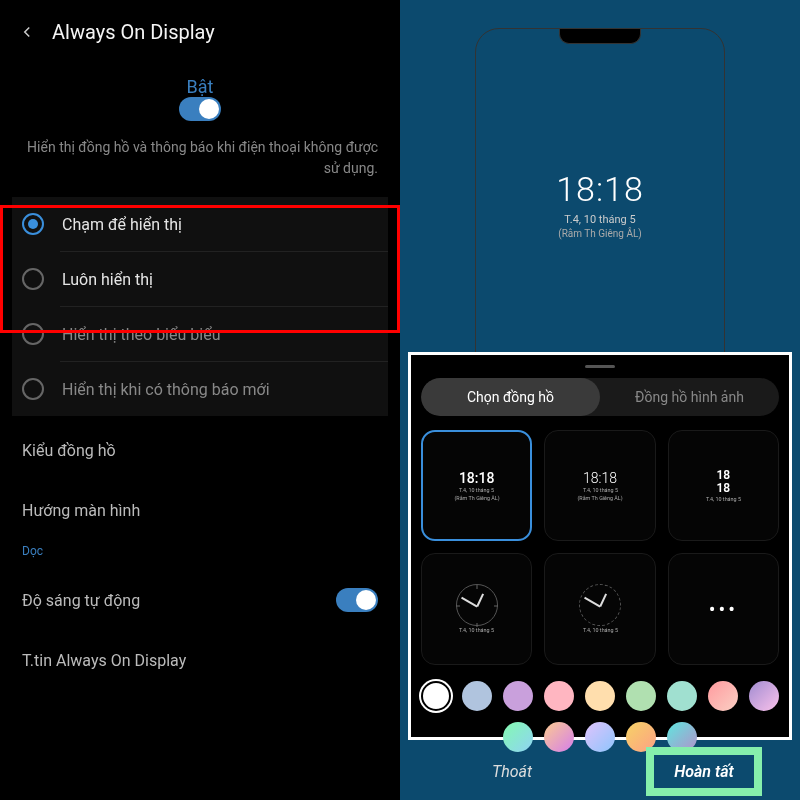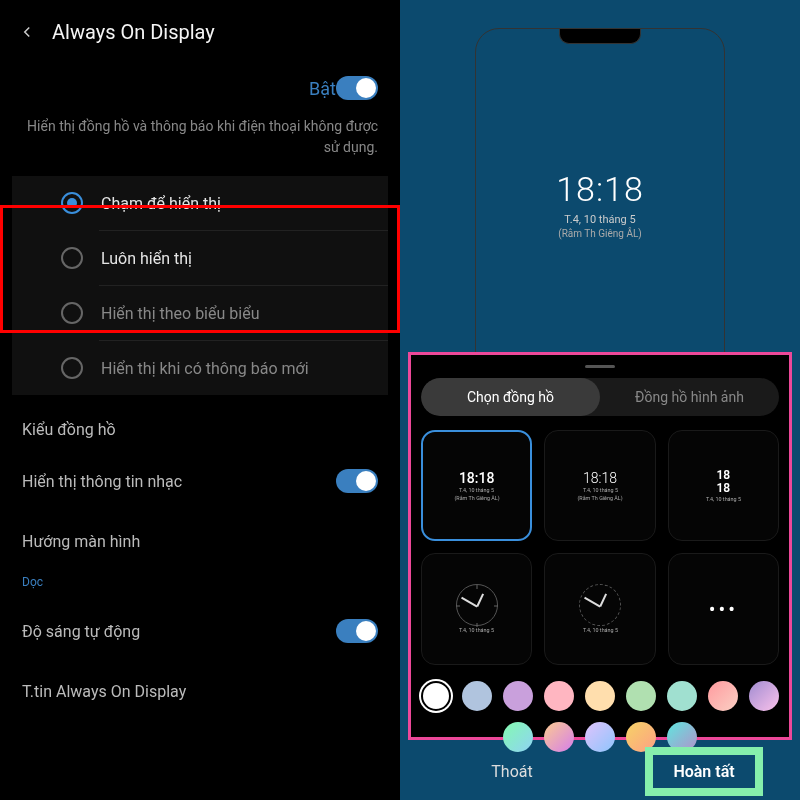--- a/index.html
+++ b/index.html
@@ -27,38 +27,38 @@
       padding: 2px 4px 24px 4px;
     }
     .back-icon { width: 22px; height: 22px; display: flex; align-items: center; justify-content: center; }
     .back-icon svg { stroke: #ccc; }
     .title { font-size: 20px; font-weight: 400; color: #f5f5f5; }
     .enable-row {
       display: flex;
       justify-content: flex-end;
       align-items: center;
       padding: 8px 10px 16px 10px;
+      flex-direction: column;
     }
     .enable-label { color: #3a7fbf; font-size: 18px; }
     .toggle {
       width: 42px; height: 24px; border-radius: 14px;
       background: #3a7fbf; position: relative;
     }
     .toggle::after {
       content: ""; position: absolute; width: 20px; height: 20px;
       border-radius: 50%; background: #fff; top: 2px; right: 2px;
     }
     .desc {
       color: #888; font-size: 14px; line-height: 1.5;
       padding: 0 10px 18px 10px;
       text-align: right;
     }
     .radio-group {
       background: #101010;
-      padding-left: 39px;
     }
     .radio-row, .setting-row {
       display: flex; align-items: center; gap: 18px;
       padding: 16px 10px; font-size: 16px; color: #e5e5e5;
     }
     .radio {
       width: 22px; height: 22px; border-radius: 50%;
       border: 2px solid #666; position: relative; flex-shrink: 0;
     }
     .radio.selected { border-color: #3a8fdc; }
@@ -100,21 +100,21 @@
       width: 80px; height: 14px; background: #000;
       border: 1.5px solid #333; border-top: none;
       border-radius: 0 0 10px 10px;
     }
     .pv-time { font-size: 34px; font-weight: 300; letter-spacing: 1px; color: #fff; }
     .pv-date { font-size: 11px; color: #ccc; margin-top: 4px; }
     .pv-lunar { font-size: 10px; color: #aaa; margin-top: 2px; }
 
     .picker-wrap {
       position: absolute; top: 352px; left: 8px; right: 8px; bottom: 60px;
-      border: 3px solid #ec4899;
+      border: 3px solid #ffffff;
       padding: 10px 8px 6px 8px;
       background: #000;
     }
     .grab { width: 30px; height: 3px; background: #555; border-radius: 2px; margin: 0 auto 10px; }
     .seg {
       display: flex; background: #1a1a1a; border-radius: 22px; height: 38px;
       overflow: hidden; margin: 0 2px 14px;
     }
     .seg-opt {
       flex: 1; display: flex; align-items: center; justify-content: center;
@@ -149,21 +149,21 @@
     .colors {
       display: flex; gap: 11px; padding: 16px 2px 2px; flex-wrap: wrap; justify-content: center;
     }
     .swatch {
       width: 30px; height: 30px; border-radius: 50%;
     }
     .swatch.ring { box-shadow: 0 0 0 2px #fff, inset 0 0 0 2px #000; }
 
     .bottom-bar {
       position: absolute; bottom: 4px; left: 16px; right: 0;
-      height: 50px; display: flex;
+      height: 50px; display: flex; font-style: italic;
     }
     .bbtn {
       flex: 1; display: flex; align-items: center; justify-content: center;
       color: #ddd; font-size: 16px;
     }
     .bbtn.hl { position: relative; }
     .done-hl {
       position: absolute;  padding: 7px 20px;
       border: 8px solid #86efac; color: #fff; font-weight: 600;
     }
@@ -207,24 +207,20 @@
     <div class="radio-row" style="color:#888;">
       <span class="radio"></span>
       <span>Hiển thị khi có thông báo mới</span>
     </div>
   </div>
 
   <div class="divider"></div>
 
   <div class="setting-row">
     <span class="setting-label">Kiểu đồng hồ</span>
-  </div>
-  <div class="setting-row between">
-    <span class="setting-label">Hiển thị thông tin nhạc</span>
-    <span class="toggle"></span>
   </div>
 
   <div class="divider"></div>
 
   <div class="setting-row" style="flex-direction:column; align-items:flex-start; gap:12px;">
     <span class="setting-label">Hướng màn hình</span>
     <span class="setting-sub">Dọc</span>
   </div>
   <div class="setting-row between">
     <span class="setting-label">Độ sáng tự động</span>

